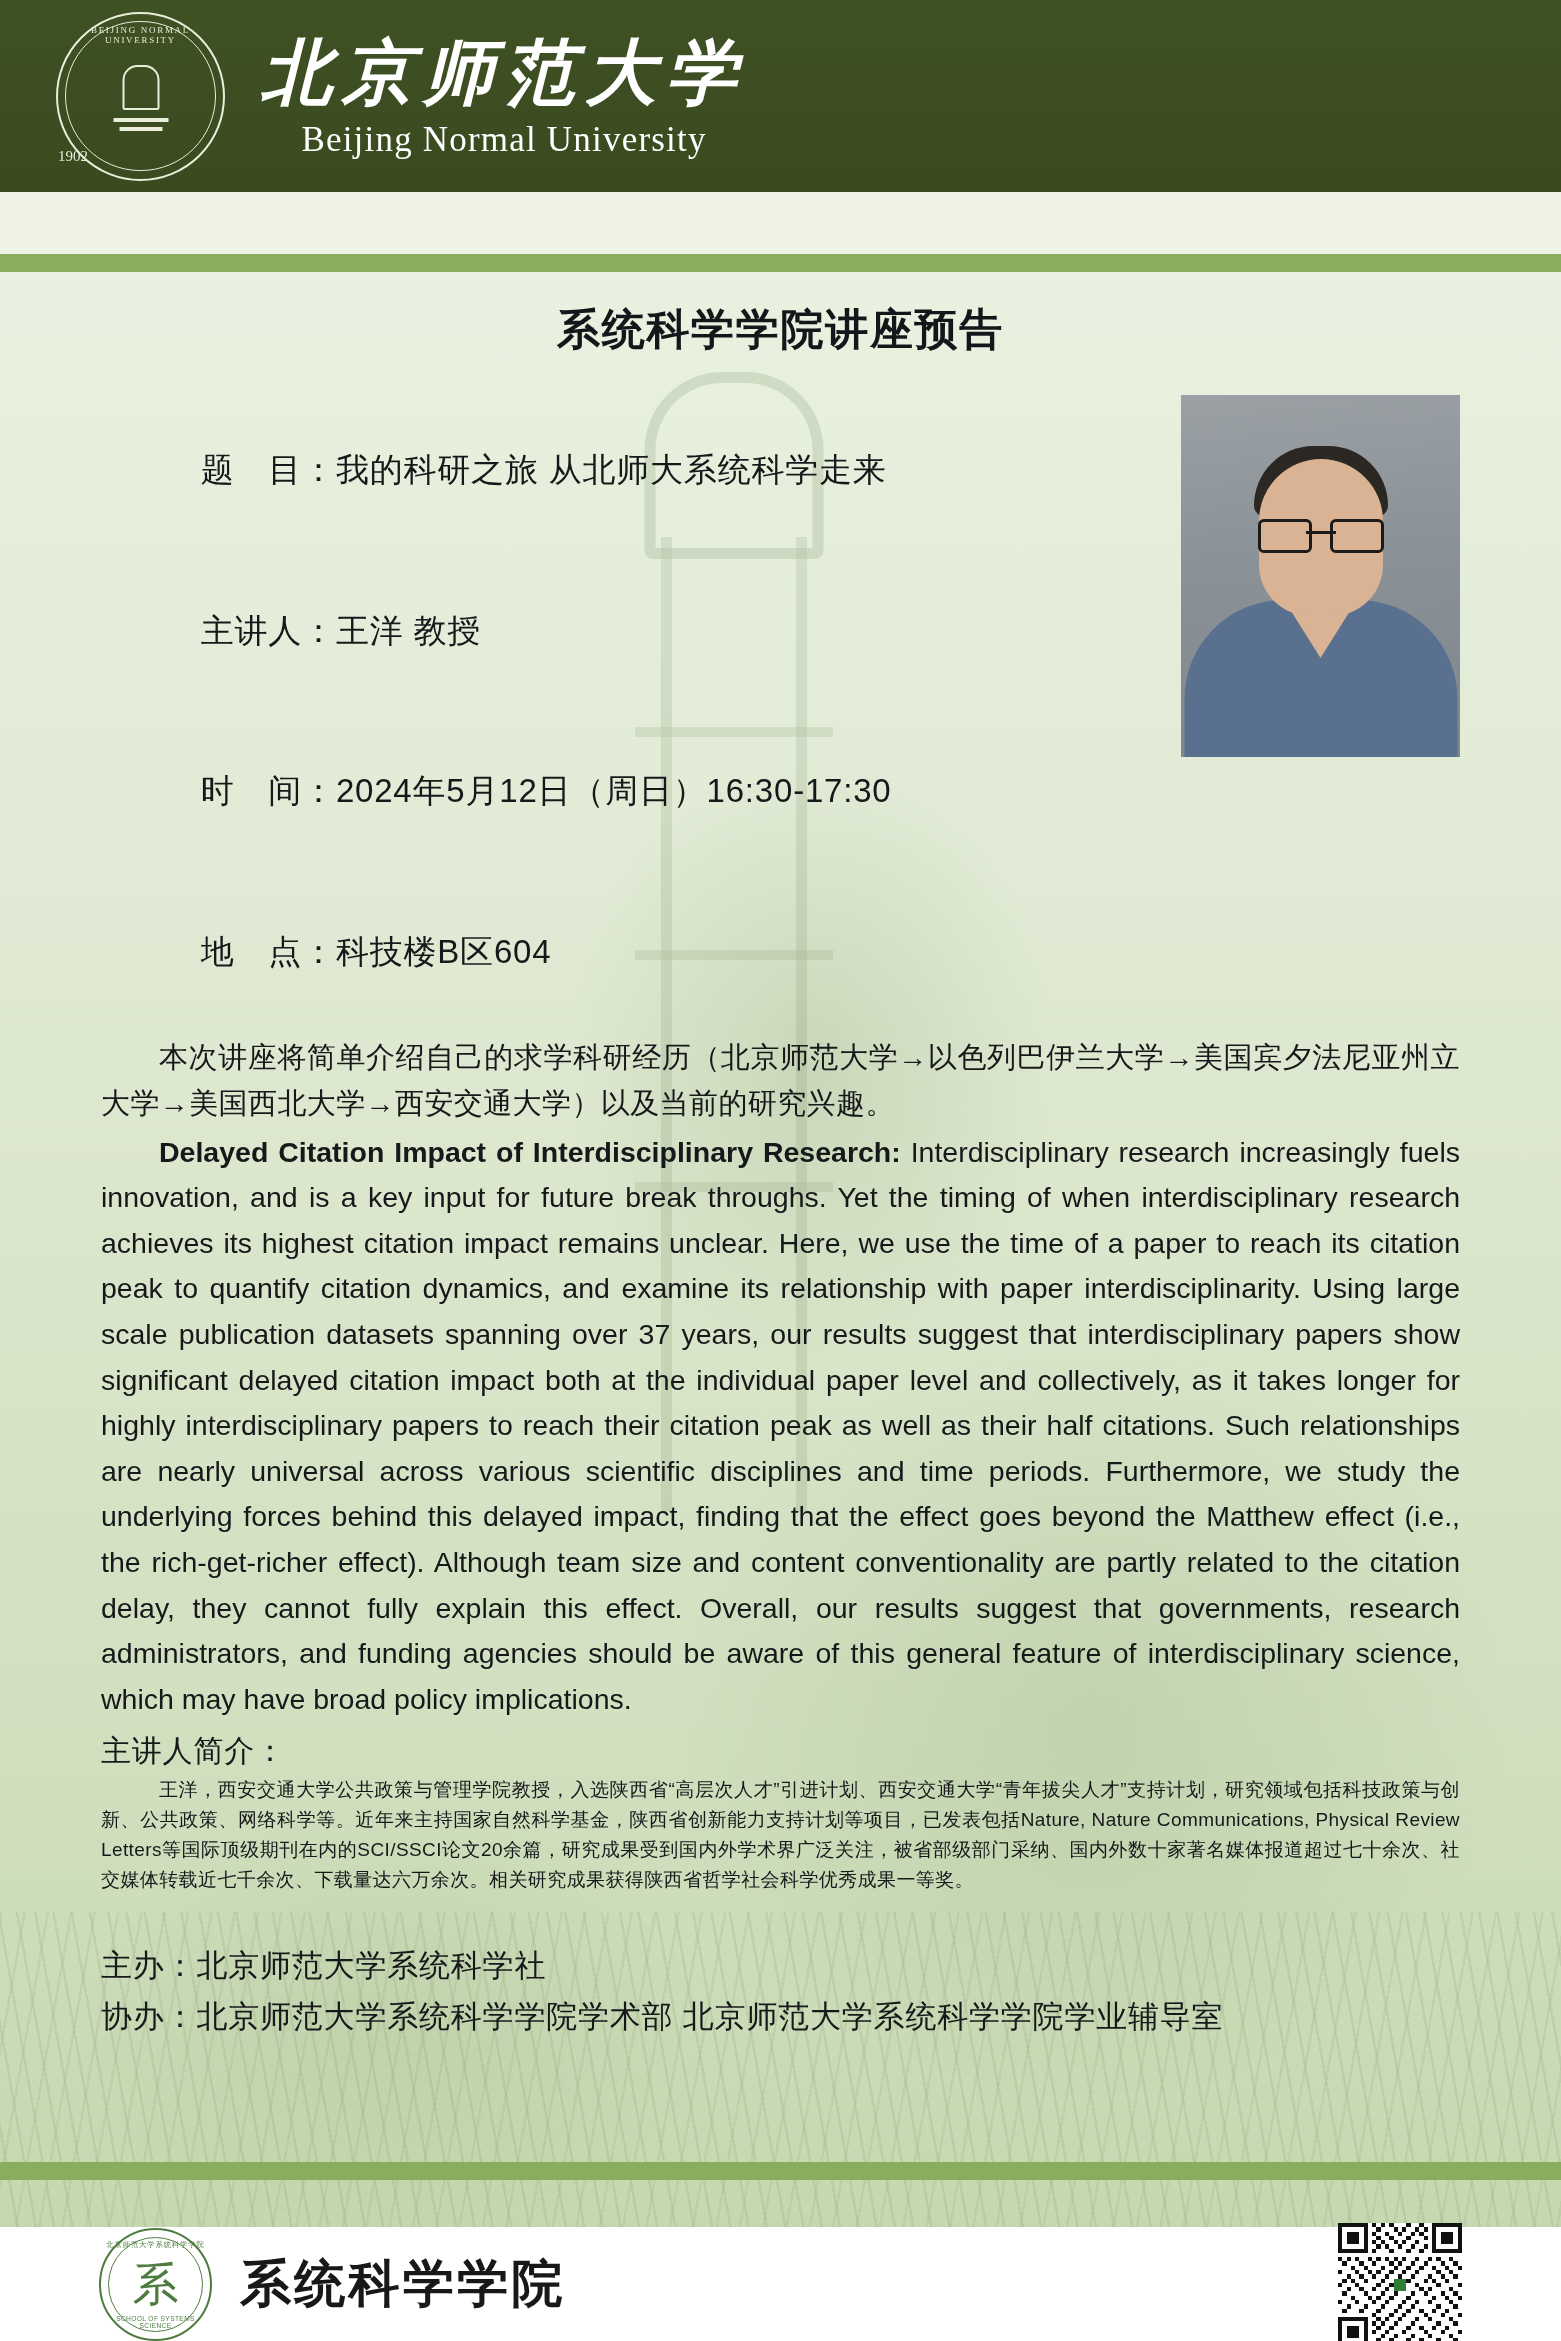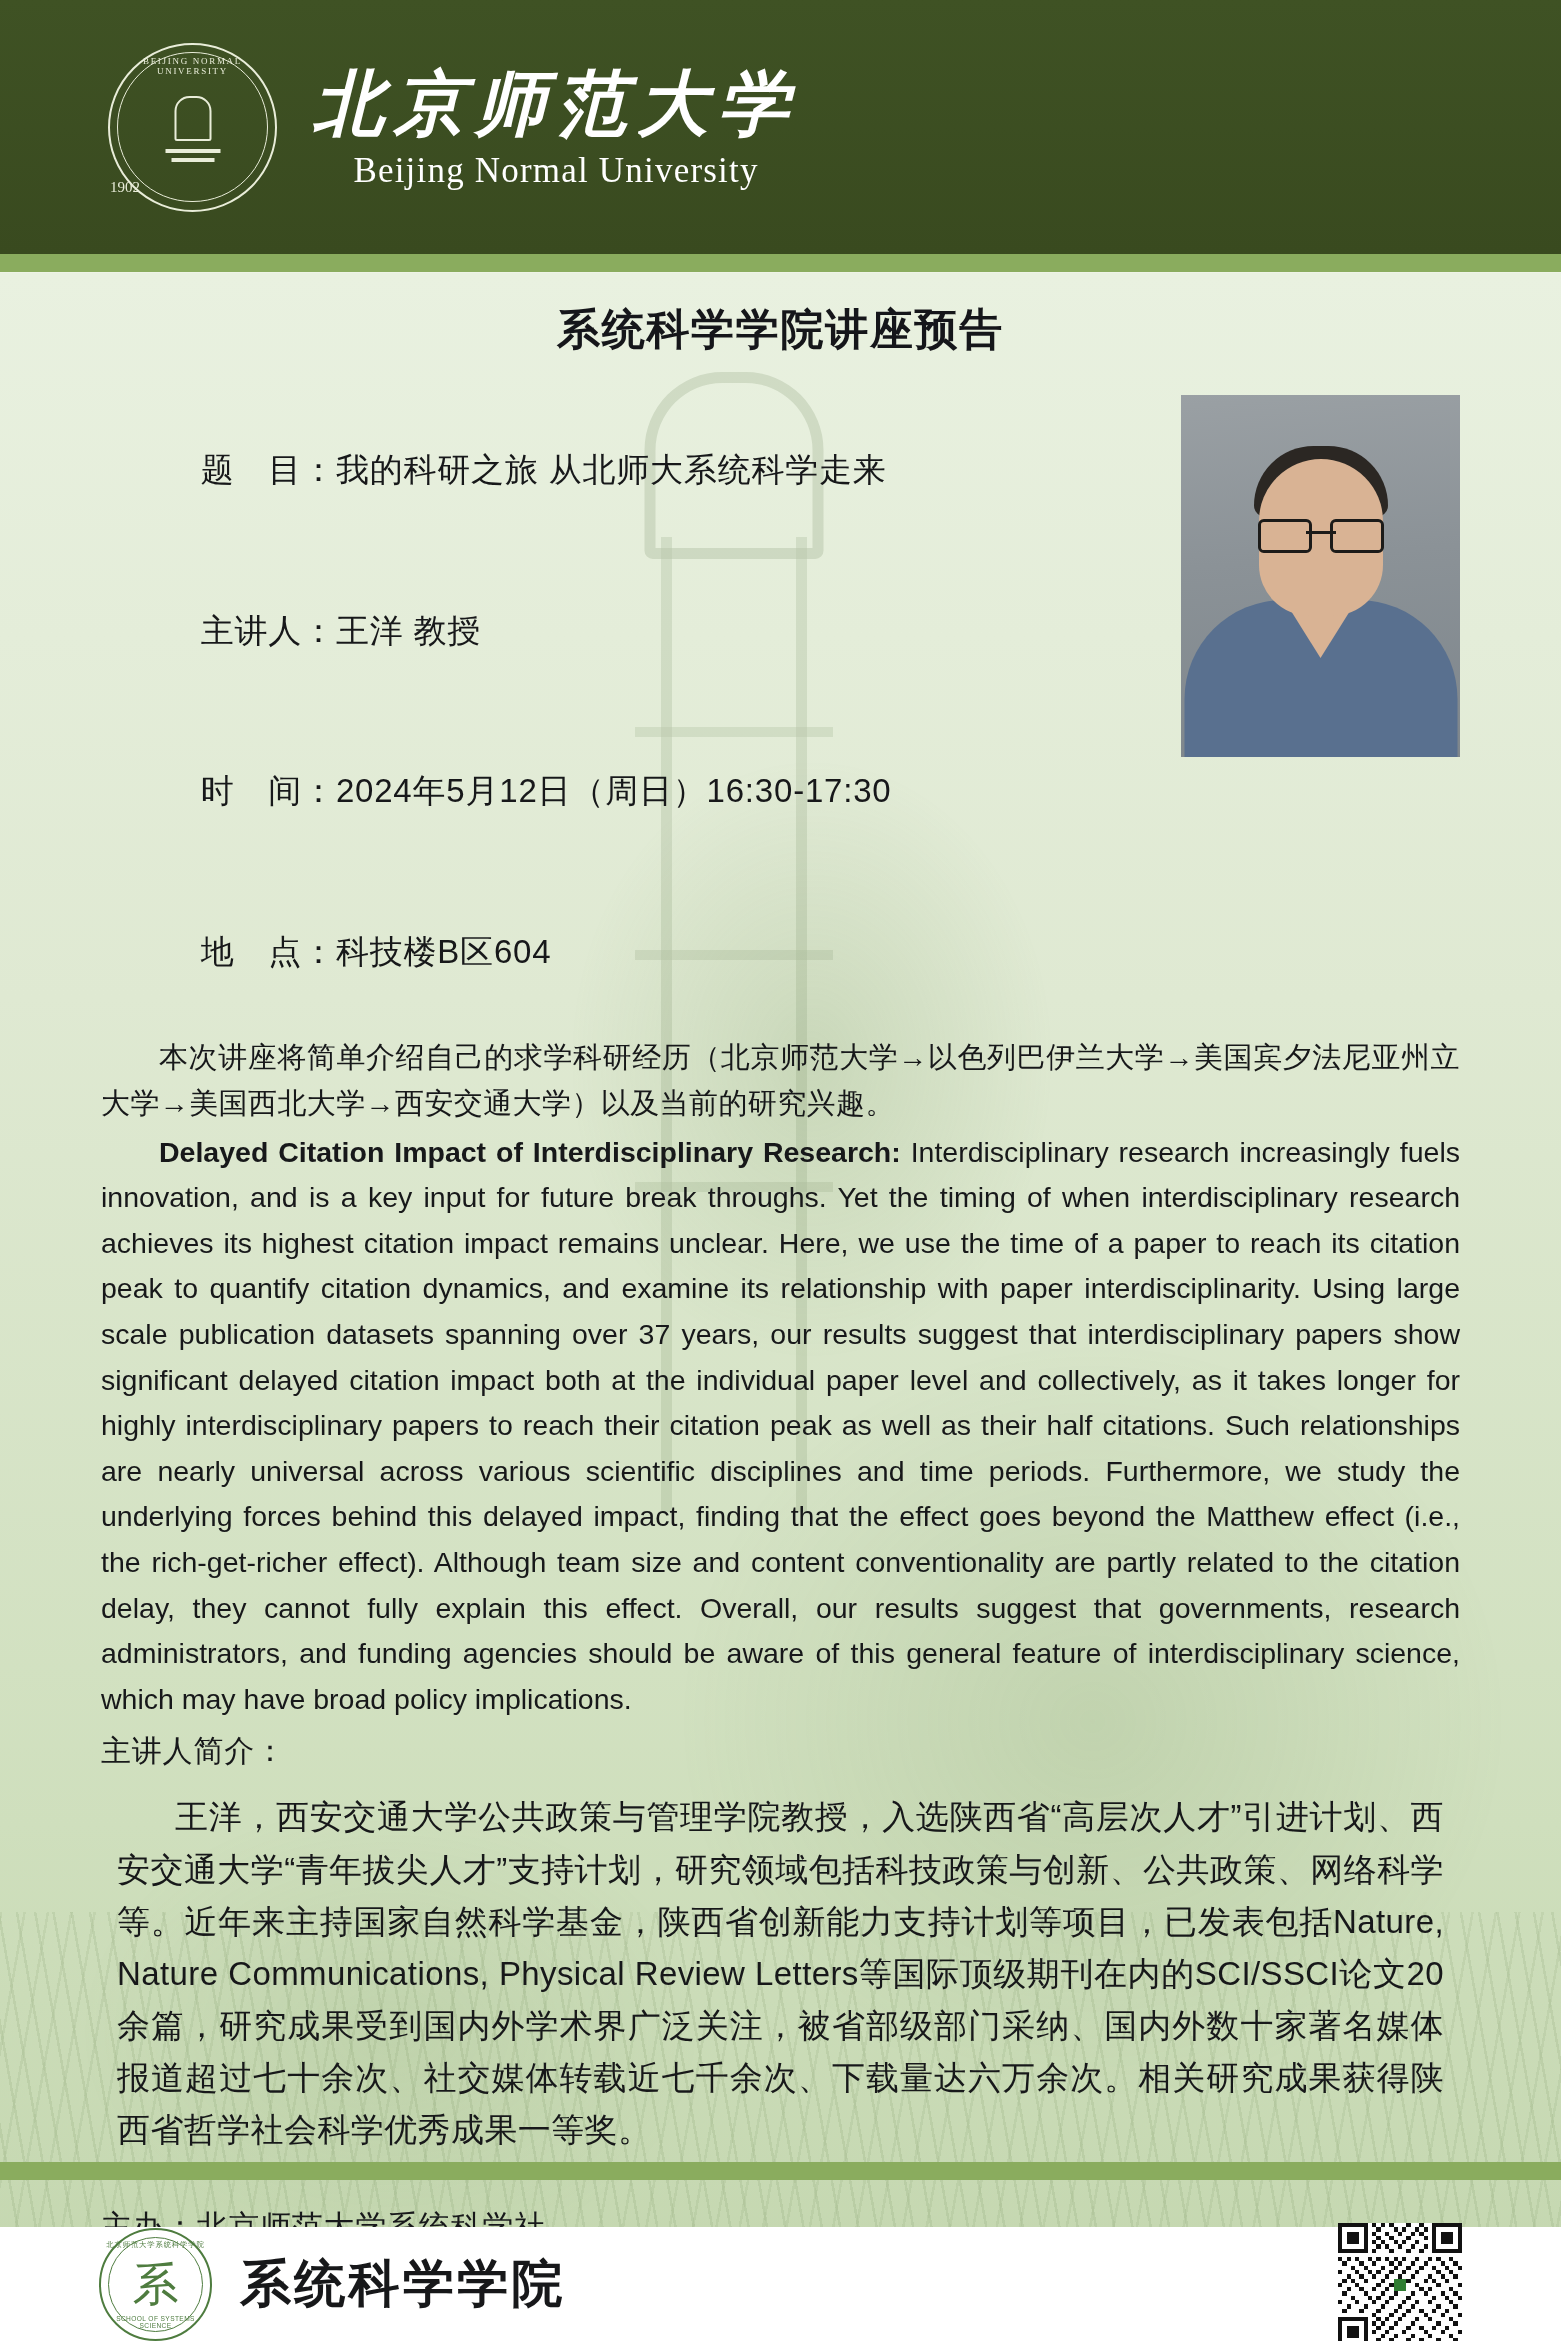--- a/index.html
+++ b/index.html
@@ -14,26 +14,26 @@
     position: relative;
     width: 1561px;
     height: 2342px;
     overflow: hidden;
     background: #eef3e6;
   }
 
   
   .header {
     position: relative;
-    height: 254px;
+    height: 192px;
     background: #3d4f22;
     background: linear-gradient(180deg, #3f5224 0%, #394a1f 100%);
     display: flex;
     align-items: center;
-    padding-left: 108px;
+    padding-left: 56px;
     box-sizing: border-box;
   }
   .header-accent {
     position: absolute;
     left: 0; right: 0;
     top: 254px;
     height: 18px;
     background: #8aac5e;
   }
   .bnu-seal {
@@ -307,27 +307,27 @@
     line-height: 1.60;
     text-align: justify;
     text-indent: 58px;
     color: #17181a;
     margin: 3.3px 0 0 0;
   }
   .para-en b {
     font-weight: 600;
   }
   .para-plain {
-    font-size: 33px;
+    font-size: 19px;
     line-height: 1.58;
     text-align: justify;
     text-indent: 58px;
     letter-spacing: 0.4px;
     color: #17181a;
-    margin: 16px;
+    margin: 0;
   }
   .org-line {
     font-size: 31px;
     line-height: 1.62;
     letter-spacing: 0.8px;
     color: #17181a;
   }
   .org-block {
     margin-top: 46px;
   }

